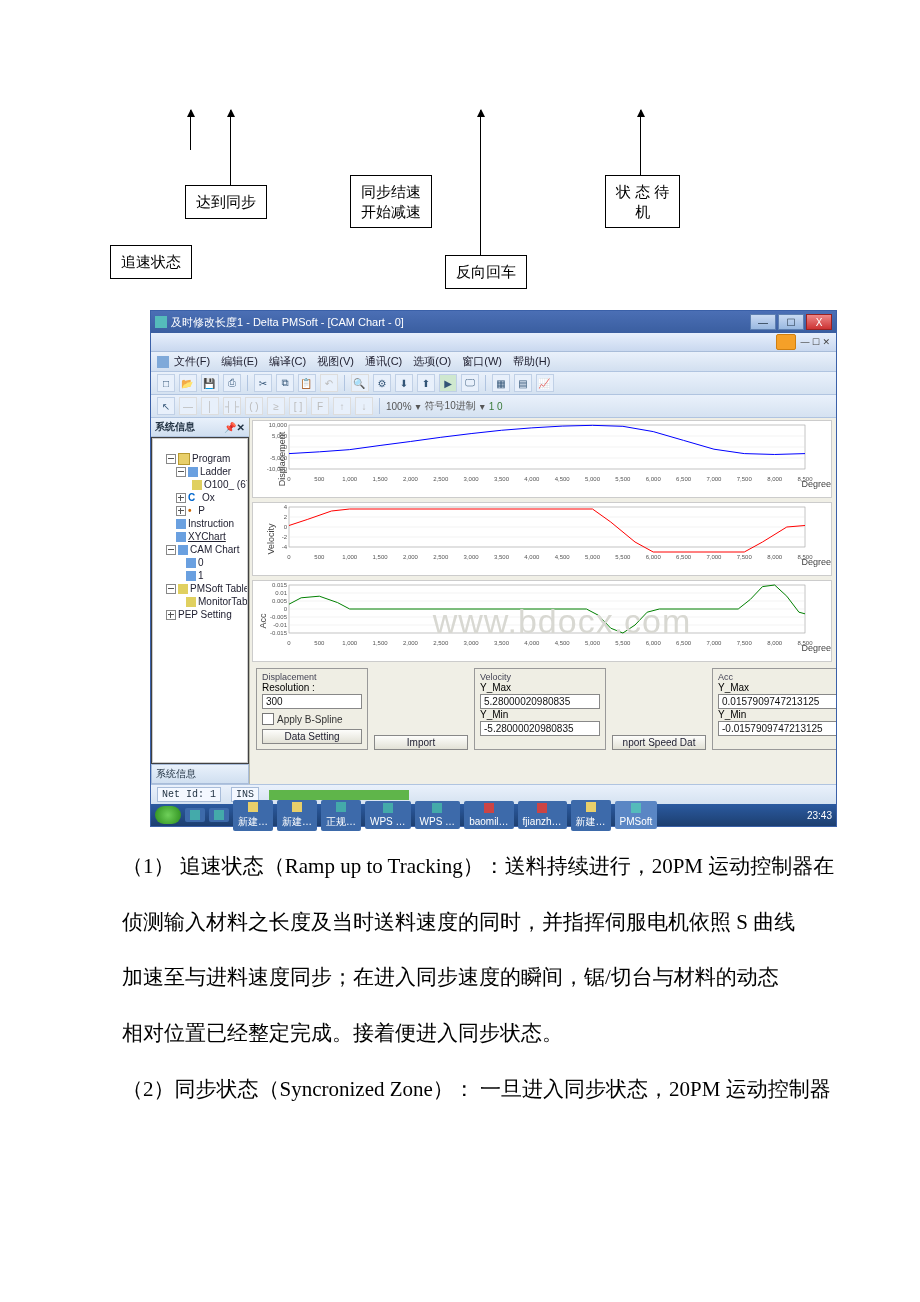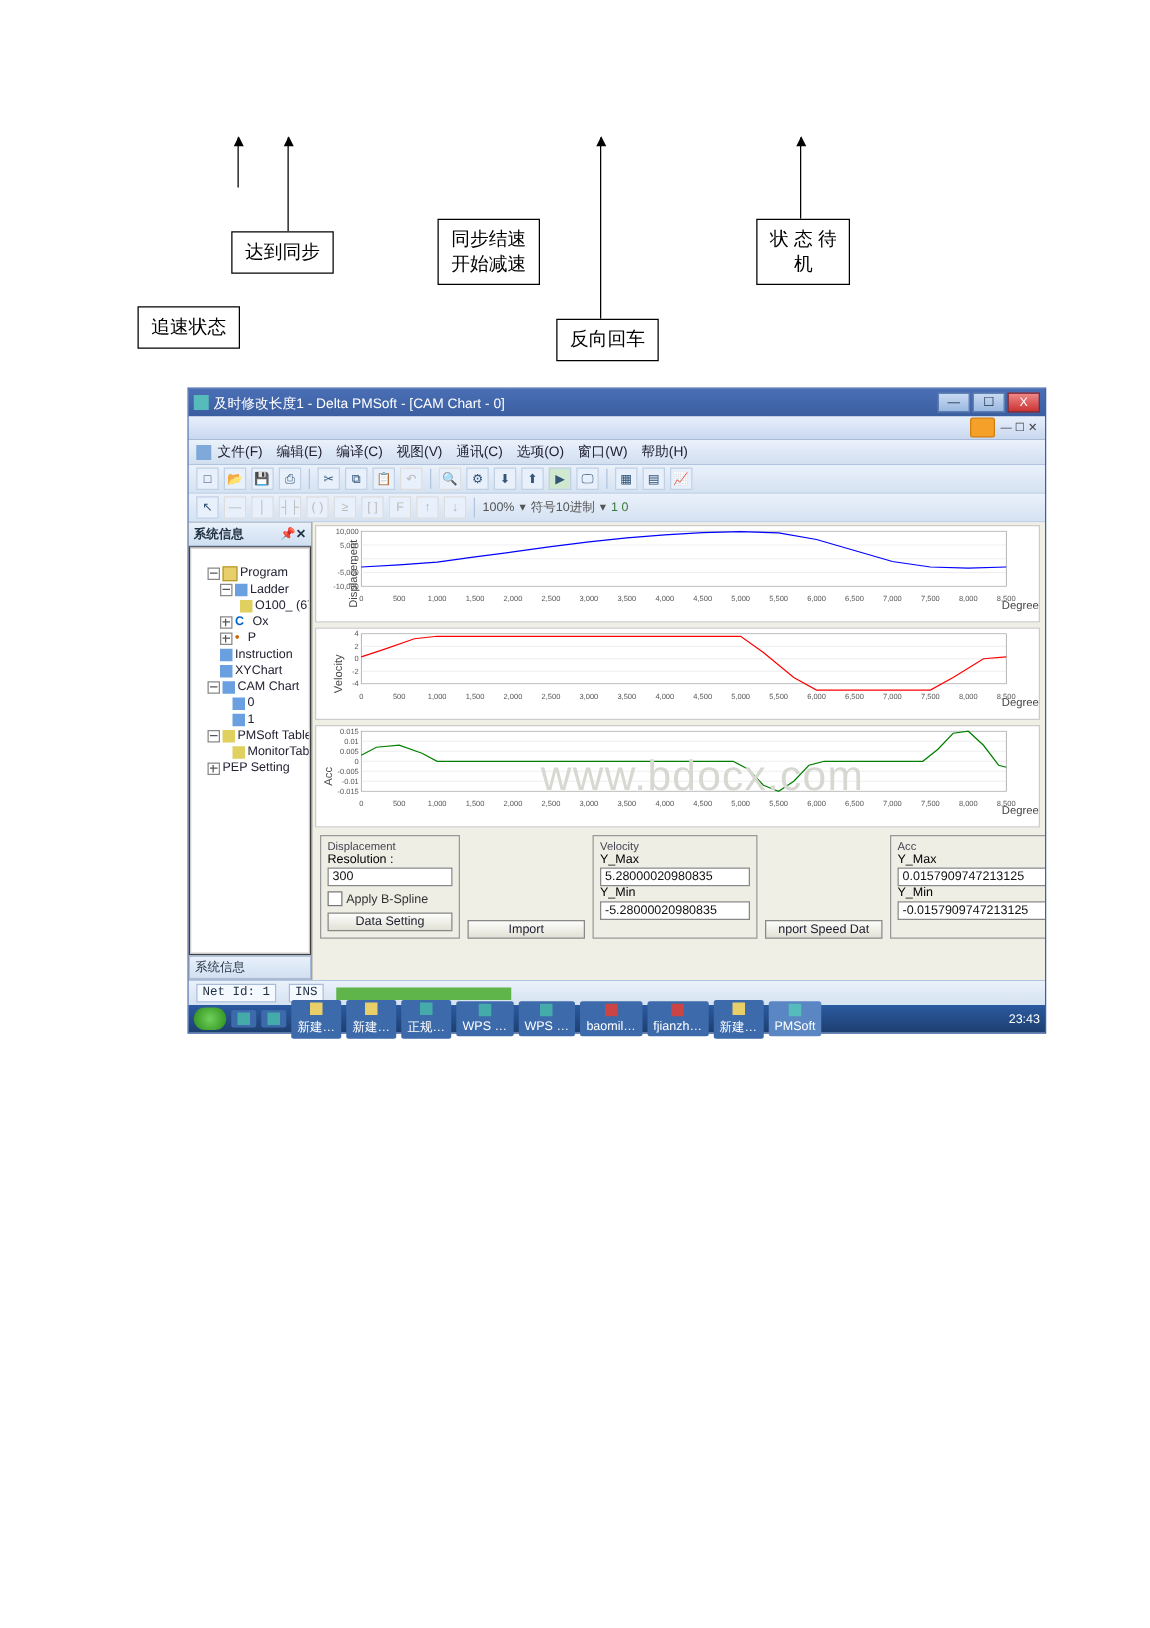--- a/index.html
+++ b/index.html
@@ -273,21 +273,21 @@
           <div class="tree-row" style="padding-left:26px;">
               <span class="tico yel"></span>
               <span>O100_ (67)</span>
             </div>
           <div class="tree-row" style="padding-left:10px;"><span class="tico plus"></span><span style="color:#06c;font-weight:bold;">C</span>&nbsp;<span>Ox</span></div>
           <div class="tree-row" style="padding-left:10px;"><span class="tico plus"></span><span style="color:#c60;font-weight:bold;">•</span>&nbsp;<span>P</span></div>
           <div class="tree-row" style="padding-left:10px;">
               <span class="tico blue"></span>
               <span>Instruction</span>
             </div>
-          <div class="tree-row" style="padding-left:10px;">
+          <div class="tree-row" style="padding-left:10px;text-decoration:underline;">
               <span class="tico blue"></span>
               <span>XYChart</span>
             </div>
           <div class="tree-row">
               <span class="tico minus"></span>
               <span class="tico blue"></span>
               <span>CAM Chart</span>
             </div>
           <div class="tree-row" style="padding-left:20px;">
               <span class="tico blue"></span>
@@ -513,13 +513,20 @@
           <span>新建…</span>
         </div>
       <div class="titem" style="background:#5a86c4;">
           <span class="tsq" style="background:#5bb"></span>
           <span>PMSoft</span>
         </div>
       <span class="time">23:43</span>
     </div>
   </div>
 
+  <div class="body-text">
+    <p>（1） 追速状态（Ramp up to Tracking）：送料持续进行，20PM 运动控制器在</p>
+    <p>侦测输入材料之长度及当时送料速度的同时，并指挥伺服电机依照 S 曲线</p>
+    <p>加速至与进料速度同步；在进入同步速度的瞬间，锯/切台与材料的动态</p>
+    <p>相对位置已经整定完成。接着便进入同步状态。</p>
+    <p>（2）同步状态（Syncronized Zone）： 一旦进入同步状态，20PM 运动控制器</p>
+  </div>
 </div>
 
 </body></html>

